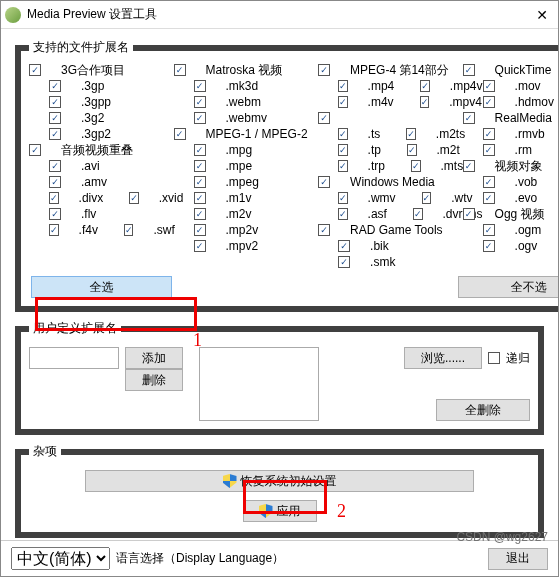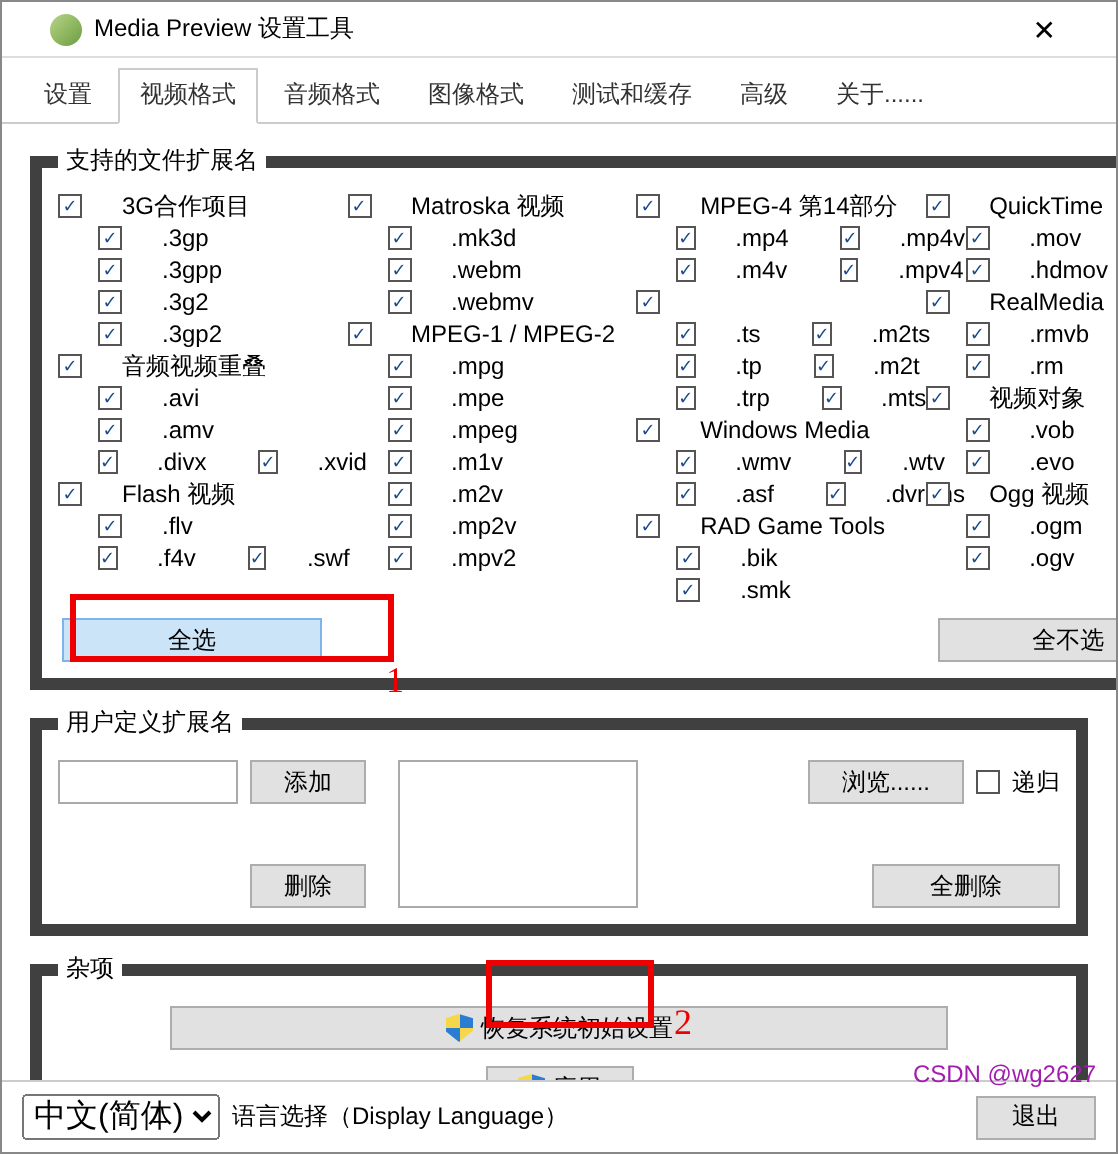--- a/index.html
+++ b/index.html
@@ -1,75 +1,66 @@
 <!DOCTYPE html>
 <html><head>
 <meta charset="utf-8">
 <style>
 * { box-sizing: border-box; font-family: "Microsoft YaHei", Arial, sans-serif; }
 body { margin: 0; background: #fff; font-size: 12px; color: #000; }
 .window { width: 559px; height: 577px; border: 1px solid #888; display: flex; flex-direction: column; }
-.titlebar { display: flex; align-items: center; padding: 4px 24px; border-bottom: 1px solid #ddd; height: 28px; }
+.titlebar { display: flex; align-items: center; padding: 4px 4px; border-bottom: 1px solid #ddd; height: 28px; }
 .titlebar .icon { width: 16px; height: 16px; border-radius: 50%; background: linear-gradient(135deg,#b8d488,#6b9e3f); margin-right: 6px; }
 .titlebar .title { flex: 1; }
 .titlebar .close { font-size: 14px; padding: 0 6px; }
 .tabs { display: flex; padding: 4px 10px 0 10px; border-bottom: 1px solid #ccc; }
 .tab { padding: 4px 10px 5px; border: 1px solid transparent; margin-right: 2px; position: relative; top: 1px; color: #333; }
 .tab.active { border: 1px solid #ccc; border-bottom: 1px solid #fff; background: #fff; }
 .content { flex: 1; padding: 6px 14px 8px 14px; overflow: hidden; }
 fieldset.group { border: 6px solid #404040; padding: 6px 8px 8px 8px; margin: 4px 0 8px 0; }
 fieldset.group > legend { padding: 0 4px; }
 .cols { display: flex; gap: 6px; }
 .col { flex: 1; min-width: 0; }
 .item { display: flex; align-items: center; gap: 20px; height: 16px; white-space: nowrap; }
 .item.parent { margin-left: 0; }
 .item.child { margin-left: 20px; }
 .cb { width: 12px; height: 12px; border: 1px solid #555; display: inline-flex; align-items: center; justify-content: center; font-size: 9px; line-height: 1; color: #1a4b8c; background: #fff; }
 .cb.checked::before { content: "✓"; }
 .btn { border: 1px solid #adadad; background: #e1e1e1; padding: 2px 0; text-align: center; font-size: 12px; display: inline-flex; align-items: center; justify-content: center; }
-.btn.wide { width: 130px; height: 22px; }
+.btn.wide { width: 141px; height: 22px; }
 .btn.sm { width: 58px; height: 22px; }
 .btn.big { width: 389px; height: 22px; }
 .btn.apply { width: 74px; height: 22px; }
 .btn.sel { background: #cce4f7; border-color: #7eb4ea; }
 .highlight1 { position: absolute; border: 3px solid #e00; pointer-events: none; }
 .hl1 { left: 34px; top: 296px; width: 162px; height: 34px; }
 .hl2 { left: 242px; top: 479px; width: 84px; height: 34px; }
 .annot { position: absolute; color: #e00; font-size: 18px; font-family: serif; }
 .a1 { left: 192px; top: 329px; }
 .a2 { left: 336px; top: 500px; }
 .inputbox { border: 1px solid #aaa; background: #fff; }
 .userext-row { display: flex; align-items: flex-start; gap: 6px; margin-top: 4px; }
 .misc-sec { margin-top: 10px; }
 .shield { width: 14px; height: 14px; display: inline-block; background: conic-gradient(#2b7cd3 0 90deg,#f7d74a 90deg 180deg,#2b7cd3 180deg 270deg,#f7d74a 270deg 360deg); clip-path: polygon(50% 0,100% 15%,100% 60%,50% 100%,0 60%,0 15%); margin-right: 4px; }
 .footer { border-top: 1px solid #ccc; padding: 6px 10px; display: flex; align-items: center; }
 select.lang { font-size: 16px; padding: 1px; }
-.watermark { position: absolute; right: 10px; bottom: 32px; color: #a21caf; font-size: 12px; }
+.watermark { position: absolute; right: 10px; bottom: 32px; color: #737373; font-size: 12px; }
 .rel { position: relative; }
 .selrow { display:flex; justify-content: space-between; margin-top: 6px; padding: 0 2px; }
 </style>
 </head>
 <body>
 
 <div class="window rel">
   <div class="titlebar">
     <span class="icon"></span>
     <span class="title">Media Preview 设置工具</span>
     <span class="close">✕</span>
   </div>
 
-  <div class="tabs">
-    <div class="tab">设置</div>
-    <div class="tab active">视频格式</div>
-    <div class="tab">音频格式</div>
-    <div class="tab">图像格式</div>
-    <div class="tab">测试和缓存</div>
-    <div class="tab">高级</div>
-    <div class="tab">关于......</div>
-  </div>
 
   <div class="content">
     <fieldset class="group">
       <legend>支持的文件扩展名</legend>
       <div class="cols" id="ext-cols">
           <div class="col">
             <div class="item parent">
               <span class="cb checked"></span>
               <span>3G合作项目</span>
             </div>
@@ -99,24 +90,20 @@
             </div>
             <div class="item child">
               <span class="cb checked"></span>
               <span>.amv</span>
             </div>
             <div class="item child">
               <span class="cb checked"></span>
               <span>.divx</span>
               <span class="cb checked" style="margin-left: 6px;"></span>
               <span>.xvid</span>
-            </div>
-            <div class="item parent">
-              <span class="cb checked"></span>
-              <span>Flash 视频</span>
             </div>
             <div class="item child">
               <span class="cb checked"></span>
               <span>.flv</span>
             </div>
             <div class="item child">
               <span class="cb checked"></span>
               <span>.f4v</span>
               <span class="cb checked" style="margin-left: 6px;"></span>
               <span>.swf</span>
@@ -292,21 +279,21 @@
         </div>
       <div class="selrow">
         <div class="btn wide sel">全选</div>
         <div class="btn wide">全不选</div>
       </div>
     </fieldset>
 
     <fieldset class="group">
       <legend>用户定义扩展名</legend>
       <div class="userext-row">
-        <div style="display:flex;flex-direction:column;gap:30px;">
+        <div style="display:flex;flex-direction:column;">
           <div style="display:flex;gap:6px;">
             <div class="inputbox" style="width:90px;height:22px;"></div>
             <div class="btn sm">添加</div>
           </div>
           <div style="text-align:right;"><div class="btn sm">删除</div></div>
         </div>
         <div class="inputbox" style="width:120px;height:74px;margin-left:10px;"></div>
         <div style="flex:1;display:flex;flex-direction:column;gap:30px;margin-left:10px;">
           <div style="display:flex;gap:6px;align-items:center;justify-content:flex-end;">
             <div class="btn" style="width:78px;height:22px;">浏览......</div>

